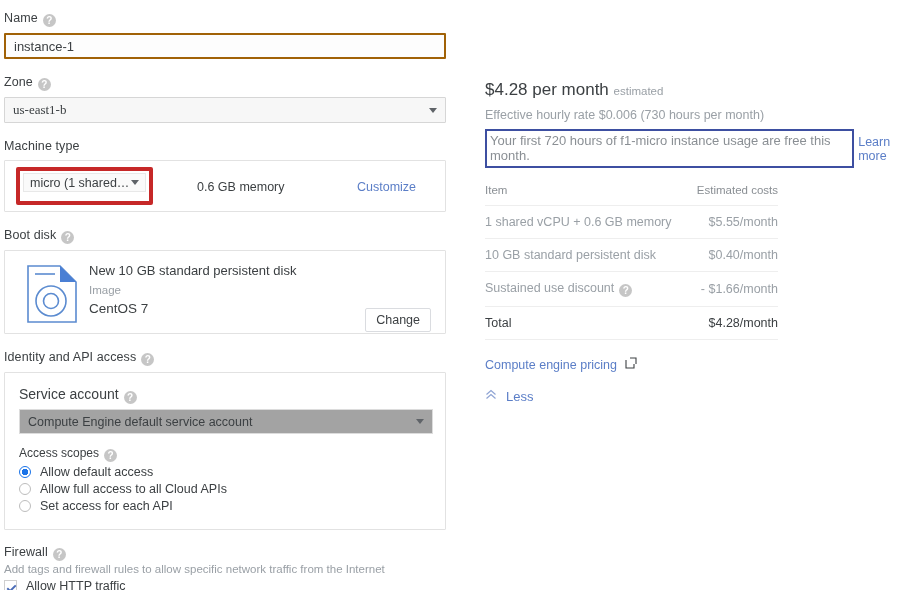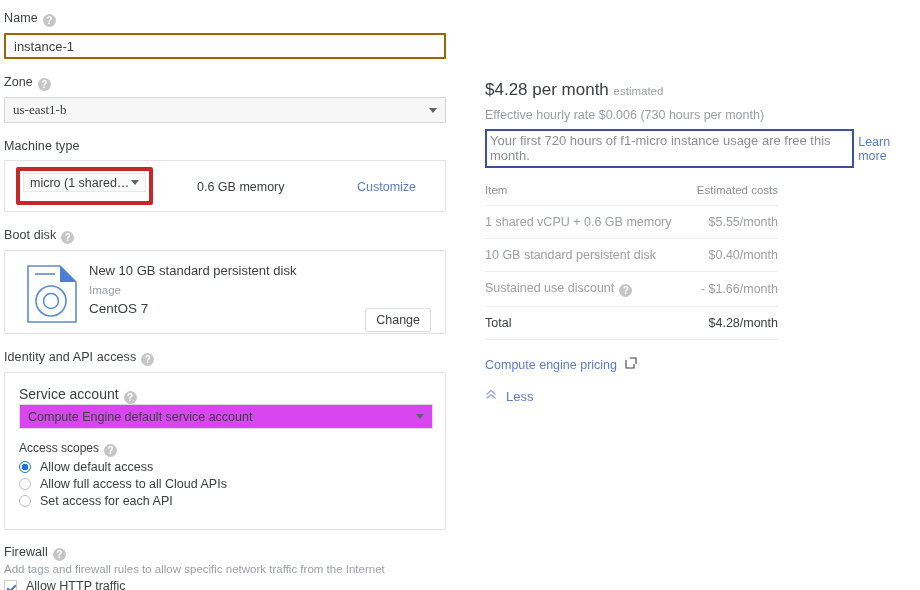--- a/index.html
+++ b/index.html
@@ -150,23 +150,24 @@
 
   
   #identity-panel {
     margin-top: 6px;
     height: 158px;
     position: relative;
     padding: 12px 14px;
   }
   .sa-label { font-size: 14px; color: #3c4043; font-weight: 500; }
   .sa-select {
+    margin-top: 5px;
     width: 414px; height: 25px;
     border: 1px solid #dcdcdc;
-    background: #d946ef;
+    background: #a3a3a3;
     font-size: 12.5px;
     color: #3c4043;
     padding: 0 8px;
     display: flex; align-items: center; justify-content: space-between;
   }
   .scopes-label { margin-top: 12px; font-size: 12px; color: #3c4043; font-weight: 500; }
   .radio-row {
     display: flex; align-items: center;
     margin-top: 3px;
     font-size: 12.5px;

